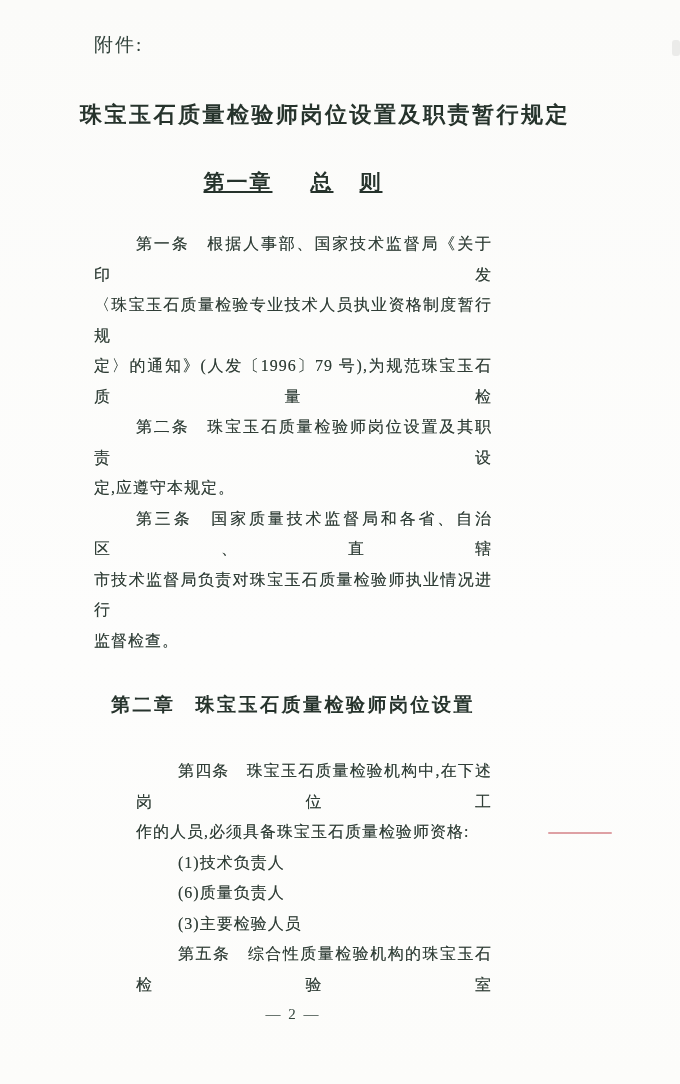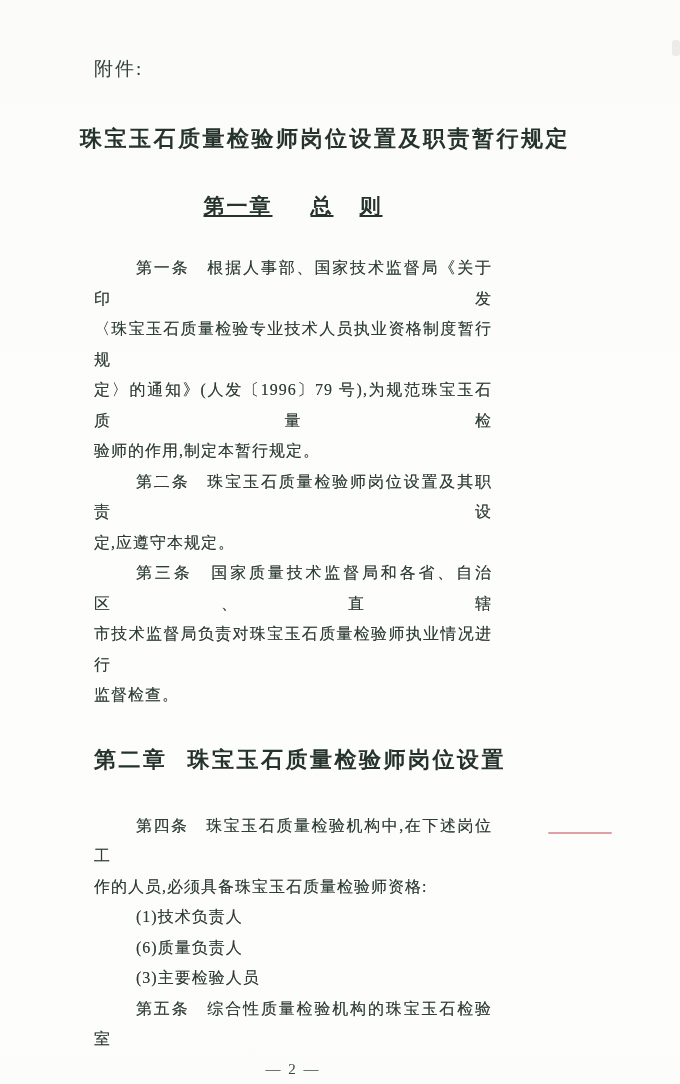--- a/index.html
+++ b/index.html
@@ -8,21 +8,21 @@
     position: relative;
     width: 680px;
     height: 1084px;
     margin: 0 auto;
     background: linear-gradient(180deg, #fbfbf9 0%, #fdfdfc 60%, #fcfcfa 100%);
     overflow: hidden;
     color: #2f3d36;
     font-family: "Liberation Serif", "DejaVu Serif", serif;
   }
   .content {
-    padding: 56px 72px 0 94px; 
+    padding: 32px 72px 0 94px; 
     width: 564px;
   }
   .attachment {
     font-size: 19px;
     line-height: 26px;
     letter-spacing: 2px;
     color: #30413a;
   }
   .doc-title {
     margin-top: 44px;
@@ -47,28 +47,27 @@
     margin-top: 42px;
     font-size: 21px;
     line-height: 24px;
     letter-spacing: 2px;
     text-decoration: underline;
   }
   .chapter-1 .ch-num { margin-right: 38px; }
   .chapter-1 .ch-word1 { margin-right: 26px; }
   .chapter-2 {
     margin-top: 37px;
-    font-size: 22px;
+    font-size: 19px;
     line-height: 24px;
     letter-spacing: 2.5px;
-    text-align: right;
   }
   .chapter-2 .ch-num { margin-right: 20px; }
   .body-block { margin-top: 35px; }
-  .body-block-2 { margin-top: 39px; }
+  .body-block-2 { margin-top: 39px; margin-left: 42px; }
   .line {
     font-size: 16px;
     line-height: 30.5px;
     letter-spacing: 1px;
     text-align: justify;
     text-align-last: left;
     color: #2f3d36;
     text-shadow: 0 0 0.5px rgba(42, 58, 50, 0.55);
   }
   .line.fill { text-align-last: justify; }
@@ -108,21 +107,20 @@
     <div class="doc-title">珠宝玉石质量检验师岗位设置及职责暂行规定</div>
 
     <div class="chapter-heading chapter-1">
       <span class="ch-num">第一章</span><span class="ch-word1">总</span><span>则</span>
     </div>
 
     <div class="body-block">
       <div class="line indent fill">第一条　根据人事部、国家技术监督局《关于印发</div>
       <div class="line fill">〈珠宝玉石质量检验专业技术人员执业资格制度暂行规</div>
       <div class="line fill">定〉的通知》(人发〔1996〕79 号),为规范珠宝玉石质量检</div>
-      <div class="line">验师的作用,制定本暂行规定。</div>
       <div class="line indent fill">第二条　珠宝玉石质量检验师岗位设置及其职责设</div>
       <div class="line">定,应遵守本规定。</div>
       <div class="line indent fill">第三条　国家质量技术监督局和各省、自治区、直辖</div>
       <div class="line fill">市技术监督局负责对珠宝玉石质量检验师执业情况进行</div>
       <div class="line">监督检查。</div>
     </div>
 
     <div class="chapter-heading chapter-2">
       <span class="ch-num">第二章</span><span>珠宝玉石质量检验师岗位设置</span>
     </div>

